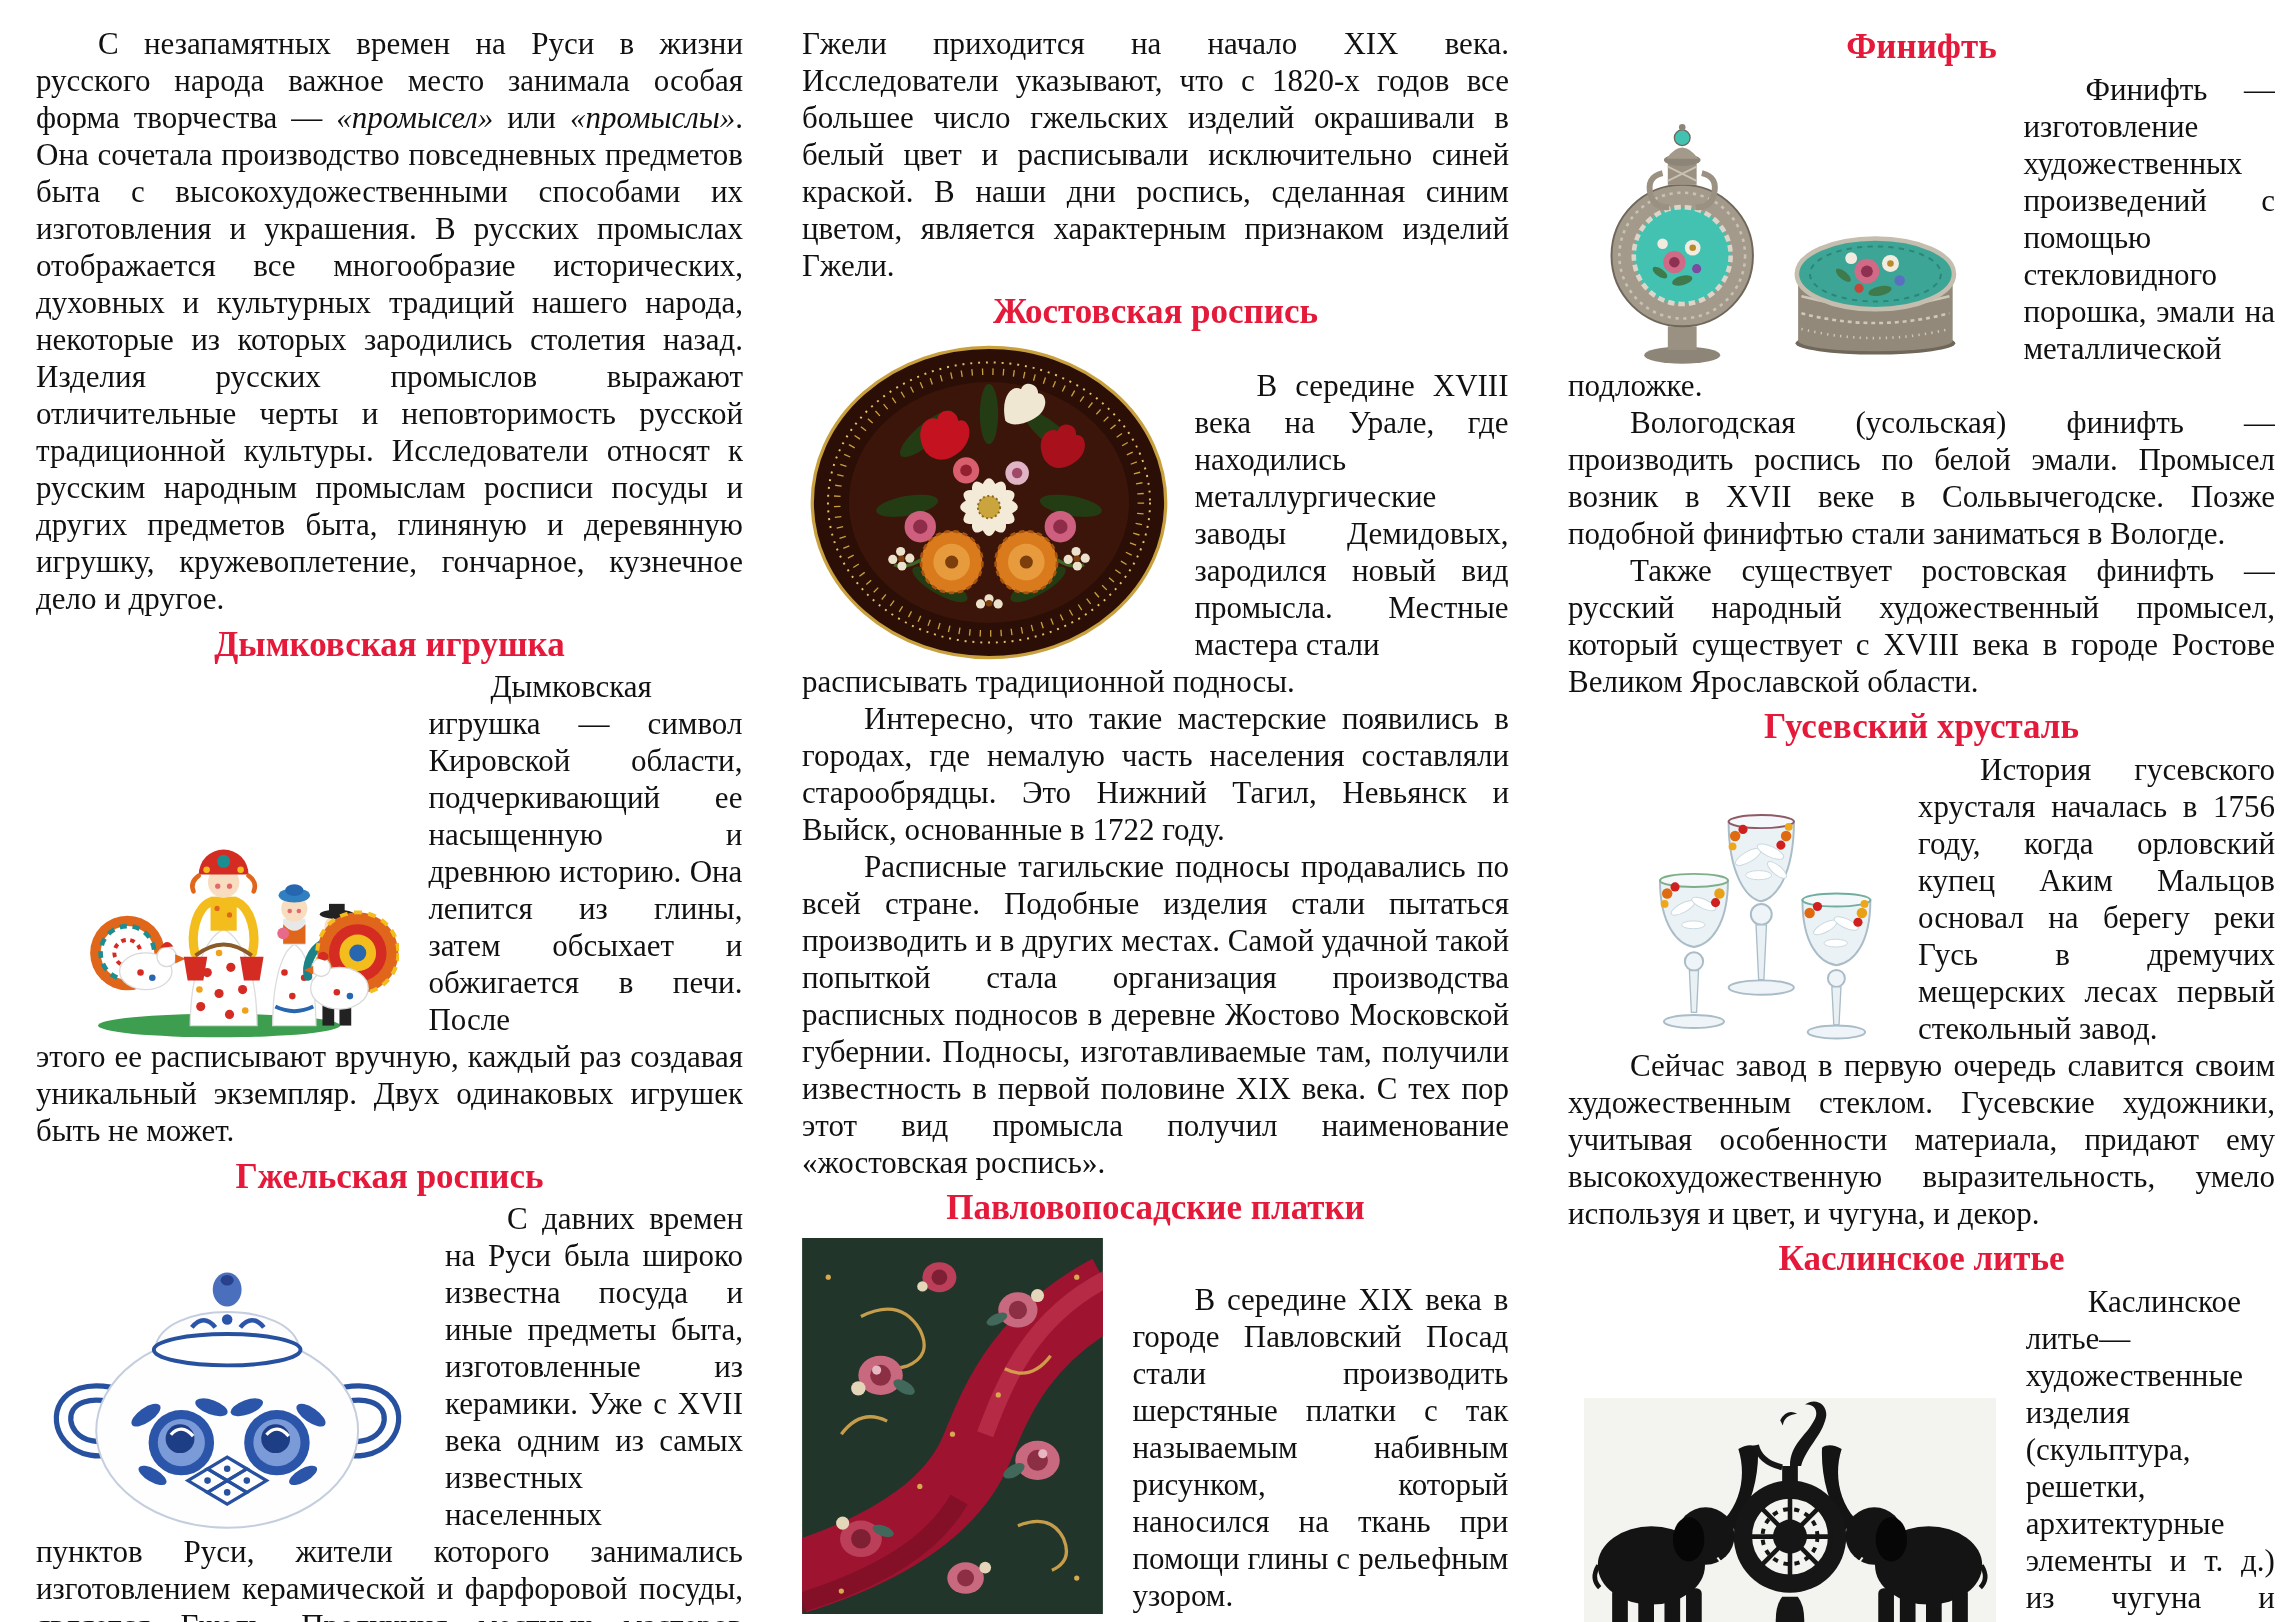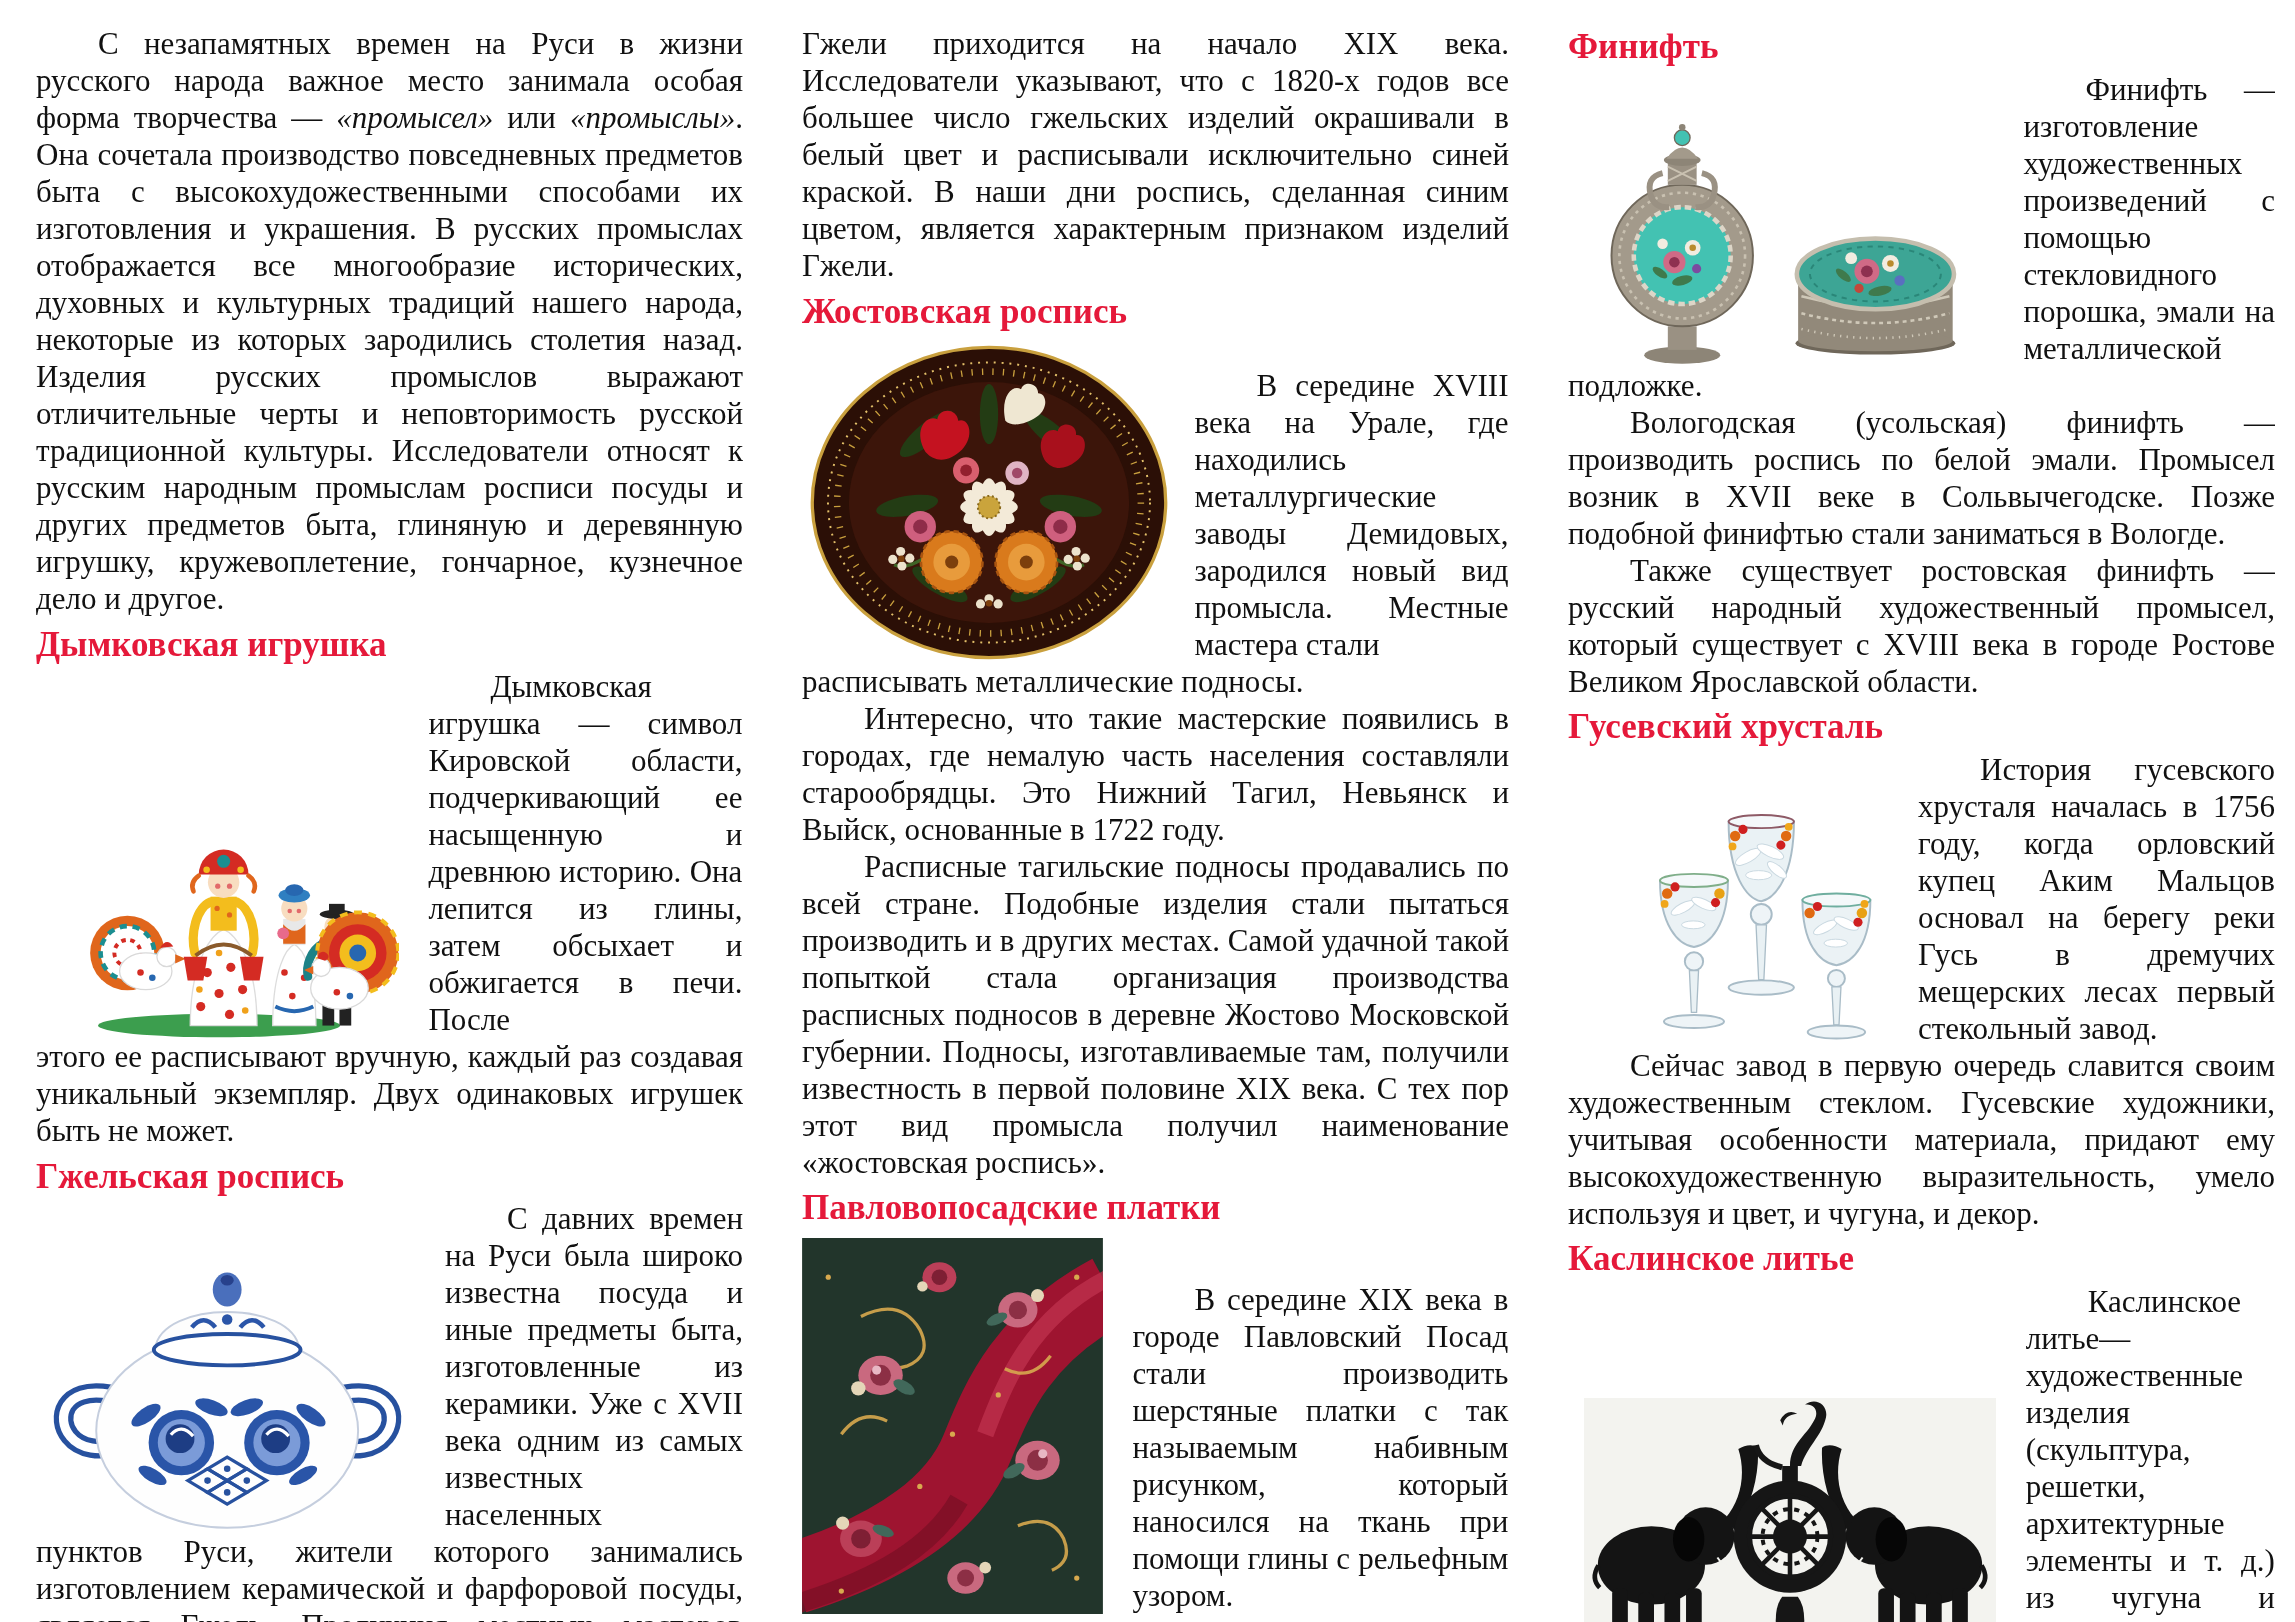--- a/index.html
+++ b/index.html
@@ -12,21 +12,21 @@
     box-sizing:border-box;width:2295px;height:1623px;
     display:flex;gap:59px;padding:25px 21.6px 0 36px;
   }
   .col{width:707px;flex:0 0 707px;overflow:hidden;}
   p.body,.txt{
     font-size:31px;line-height:37px;text-align:justify;margin:0;
     hyphens:none;
   }
   .ind{text-indent:62px;}
   h2{
-    font-size:35px;line-height:42px;font-weight:bold;
+    font-size:35px;line-height:42px;font-weight:bold;text-align:center;
     margin:6.5px 0 2.6px 0;color:var(--accent);
   }
   .it{font-style:italic;}
   .media{display:flex;align-items:flex-end;}
   figure{margin:0;flex:0 0 auto;line-height:0;}
   .m-dym{margin:9.2px 29.4px 0 26px;}
   .m-gzh{margin:10.5px 26px 0 0;}
   .m-zho{margin:6.5px 26px 0 6.5px;}
   .m-sha{margin:6.5px 29.4px 0 0;}
   .m-fin{margin:7.9px 33px 0 16.4px;}
@@ -266,21 +266,21 @@
           </g>
           <g fill="#7c3f0c">
               <circle cx="141" cy="331" r="5"></circle>
               <circle cx="409" cy="331" r="5"></circle>
               <circle cx="275" cy="399" r="5"></circle>
             </g>
         </svg>
       </figure>
       <div class="txt ind w480">В середине XVIII века на Урале, где находились металлургические заводы Демидовых, зародился новый вид промысла. Местные мастера стали</div>
     </div>
-    <p class="body">расписывать металлические подносы.</p>
+    <p class="body">расписывать традиционной подносы.</p>
     <p class="body ind">Интересно, что такие мастерские появились в городах, где немалую часть населения составляли старообрядцы. Это Нижний Тагил, Невьянск и Выйск, основанные в 1722 году.</p>
     <p class="body ind">Расписные тагильские подносы продавались по всей стране. Подобные изделия стали пытаться производить и в других местах. Самой удачной такой попыткой стала организация производства расписных подносов в деревне Жостово Московской губернии. Подносы, изготавливаемые там, получили известность в первой половине XIX века. С тех пор этот вид промысла получил наименование «жостовская роспись».</p>
 
     <h2>Павловопосадские платки</h2>
 
     <div class="media">
       <figure class="m-sha">
         <svg width="301" height="376" viewBox="0 0 460 575" xmlns="http://www.w3.org/2000/svg">
           <rect width="460" height="575" fill="#22352b"></rect>
           <path d="M470 80 C340 150 300 240 268 320 C236 400 150 470 -10 520" stroke="#9e1430" stroke-width="110" fill="none"></path>

